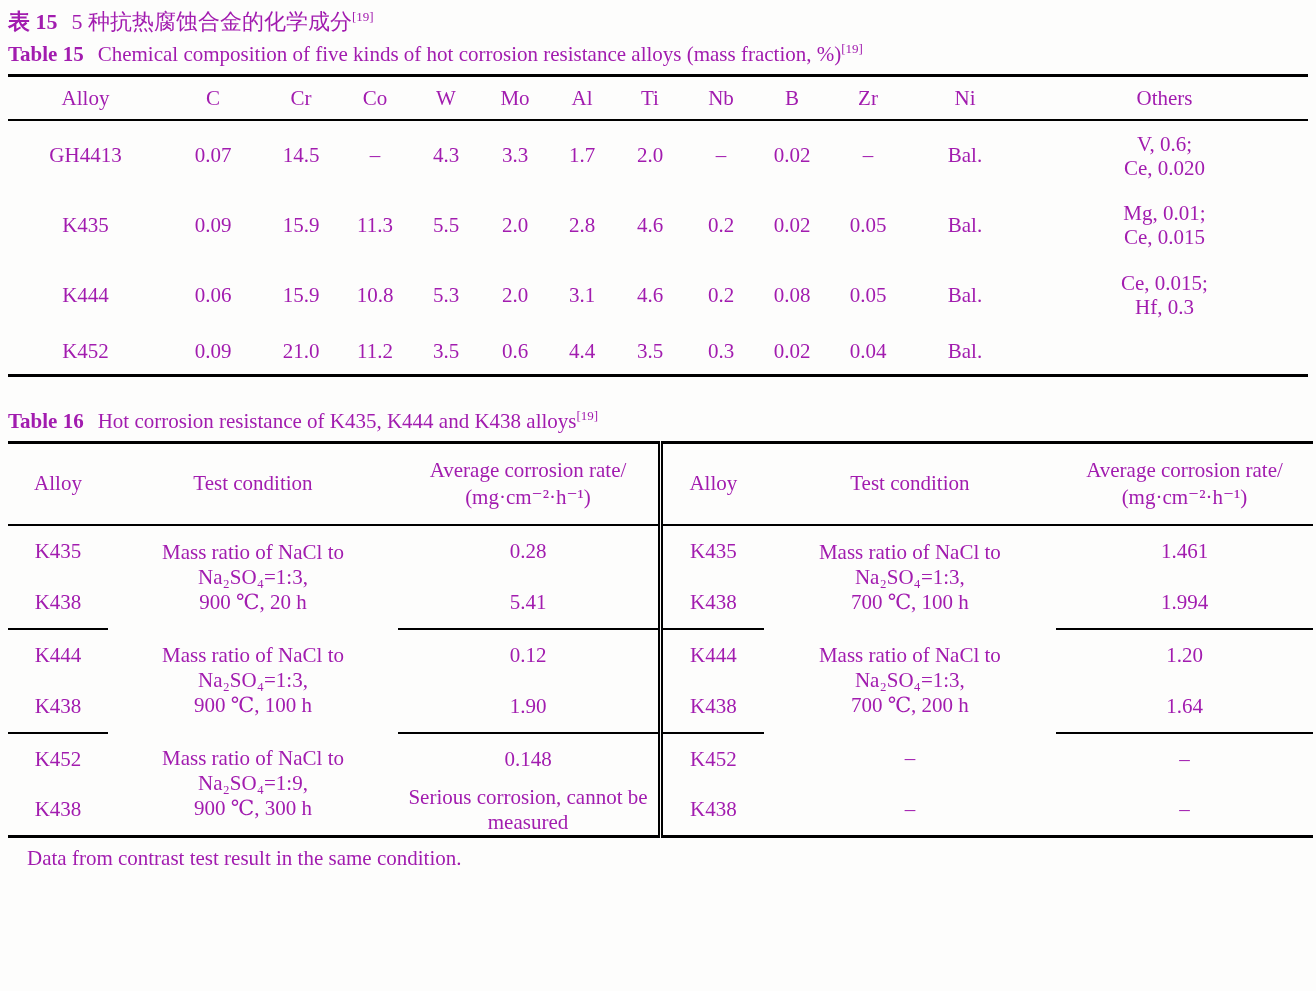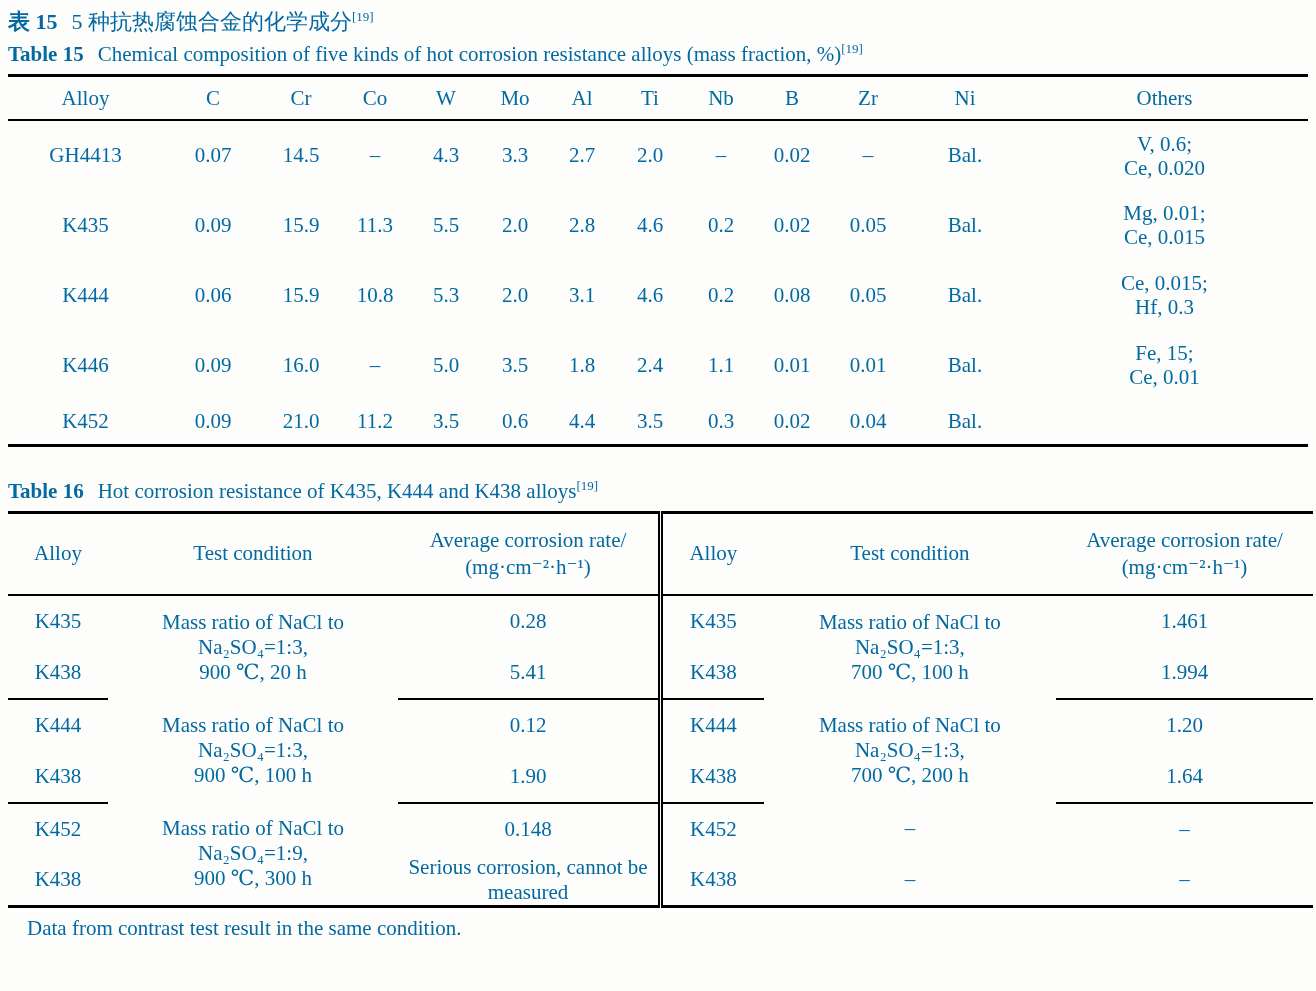--- a/index.html
+++ b/index.html
@@ -1,18 +1,18 @@
 <!DOCTYPE html>
 <html><head>
 <meta charset="utf-8">
 <style>
   html,body{margin:0;padding:0;background:#fff;}
   .page{
     width:1316px;height:991px;box-sizing:border-box;
-    background:#fdfdfc;color:#0369a1;
+    background:#fdfdfc;color:#a21caf;
     font-family:"Liberation Serif","DejaVu Serif",serif;
     padding:6px 8px 0 8px;overflow:hidden;
   }
   sup.ref{font-size:13px;vertical-align:super;line-height:0;}
   .cap{font-size:22px;line-height:32px;white-space:nowrap;}
   .cap .lbl{font-weight:bold;margin-right:14px;}
   .cap-en{font-size:21px;}
   table{border-collapse:collapse;table-layout:fixed;}
   
   .t15{width:1300px;border-top:3px solid #000;border-bottom:3px solid #000;margin-top:4px;}
@@ -73,21 +73,21 @@
       <th>Ni</th>
       <th>Others</th>
     </tr>
     <tr class="r">
       <td>GH4413</td>
       <td>0.07</td>
       <td>14.5</td>
       <td>–</td>
       <td>4.3</td>
       <td>3.3</td>
-      <td>2.7</td>
+      <td>1.7</td>
       <td>2.0</td>
       <td>–</td>
       <td>0.02</td>
       <td>–</td>
       <td>Bal.</td>
       <td class="pre">V, 0.6;
 Ce, 0.020</td>
     </tr>
     <tr class="r">
       <td>K435</td>
@@ -113,36 +113,20 @@
       <td>5.3</td>
       <td>2.0</td>
       <td>3.1</td>
       <td>4.6</td>
       <td>0.2</td>
       <td>0.08</td>
       <td>0.05</td>
       <td>Bal.</td>
       <td class="pre">Ce, 0.015;
 Hf, 0.3</td>
-    </tr>
-    <tr class="r">
-      <td>K446</td>
-      <td>0.09</td>
-      <td>16.0</td>
-      <td>–</td>
-      <td>5.0</td>
-      <td>3.5</td>
-      <td>1.8</td>
-      <td>2.4</td>
-      <td>1.1</td>
-      <td>0.01</td>
-      <td>0.01</td>
-      <td>Bal.</td>
-      <td class="pre">Fe, 15;
-Ce, 0.01</td>
     </tr>
     <tr class="r-last">
       <td>K452</td>
       <td>0.09</td>
       <td>21.0</td>
       <td>11.2</td>
       <td>3.5</td>
       <td>0.6</td>
       <td>4.4</td>
       <td>3.5</td>

